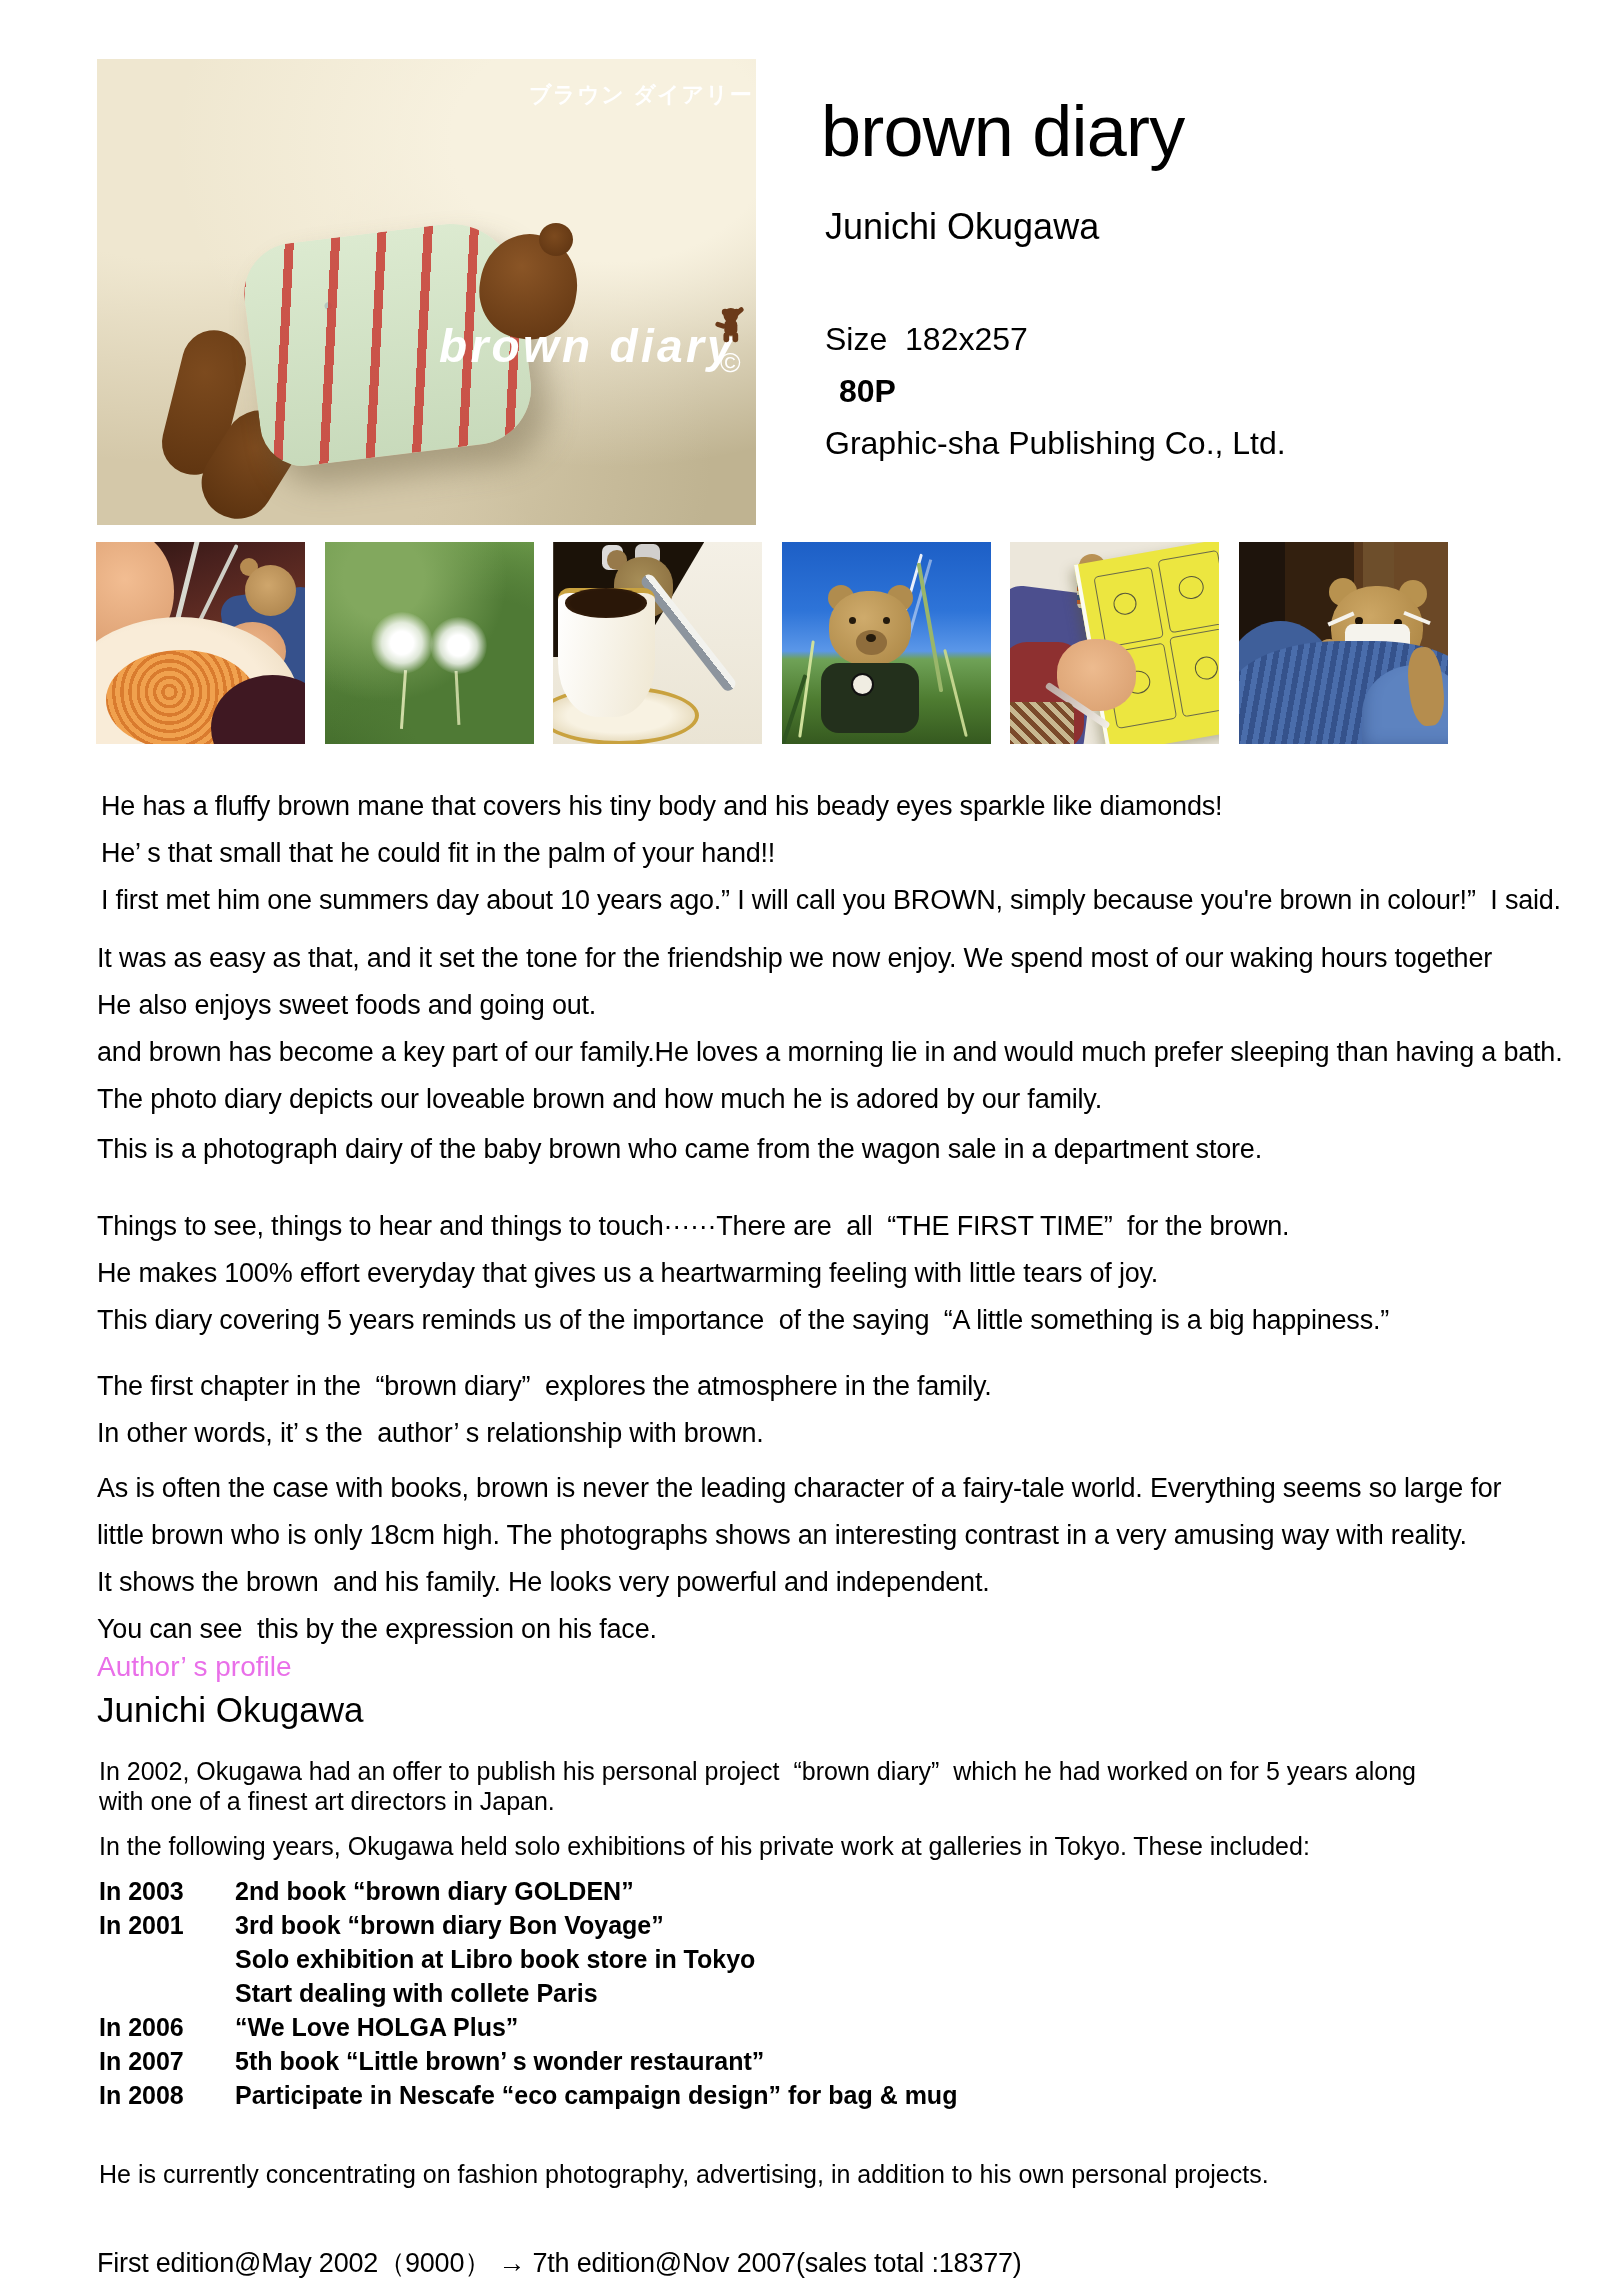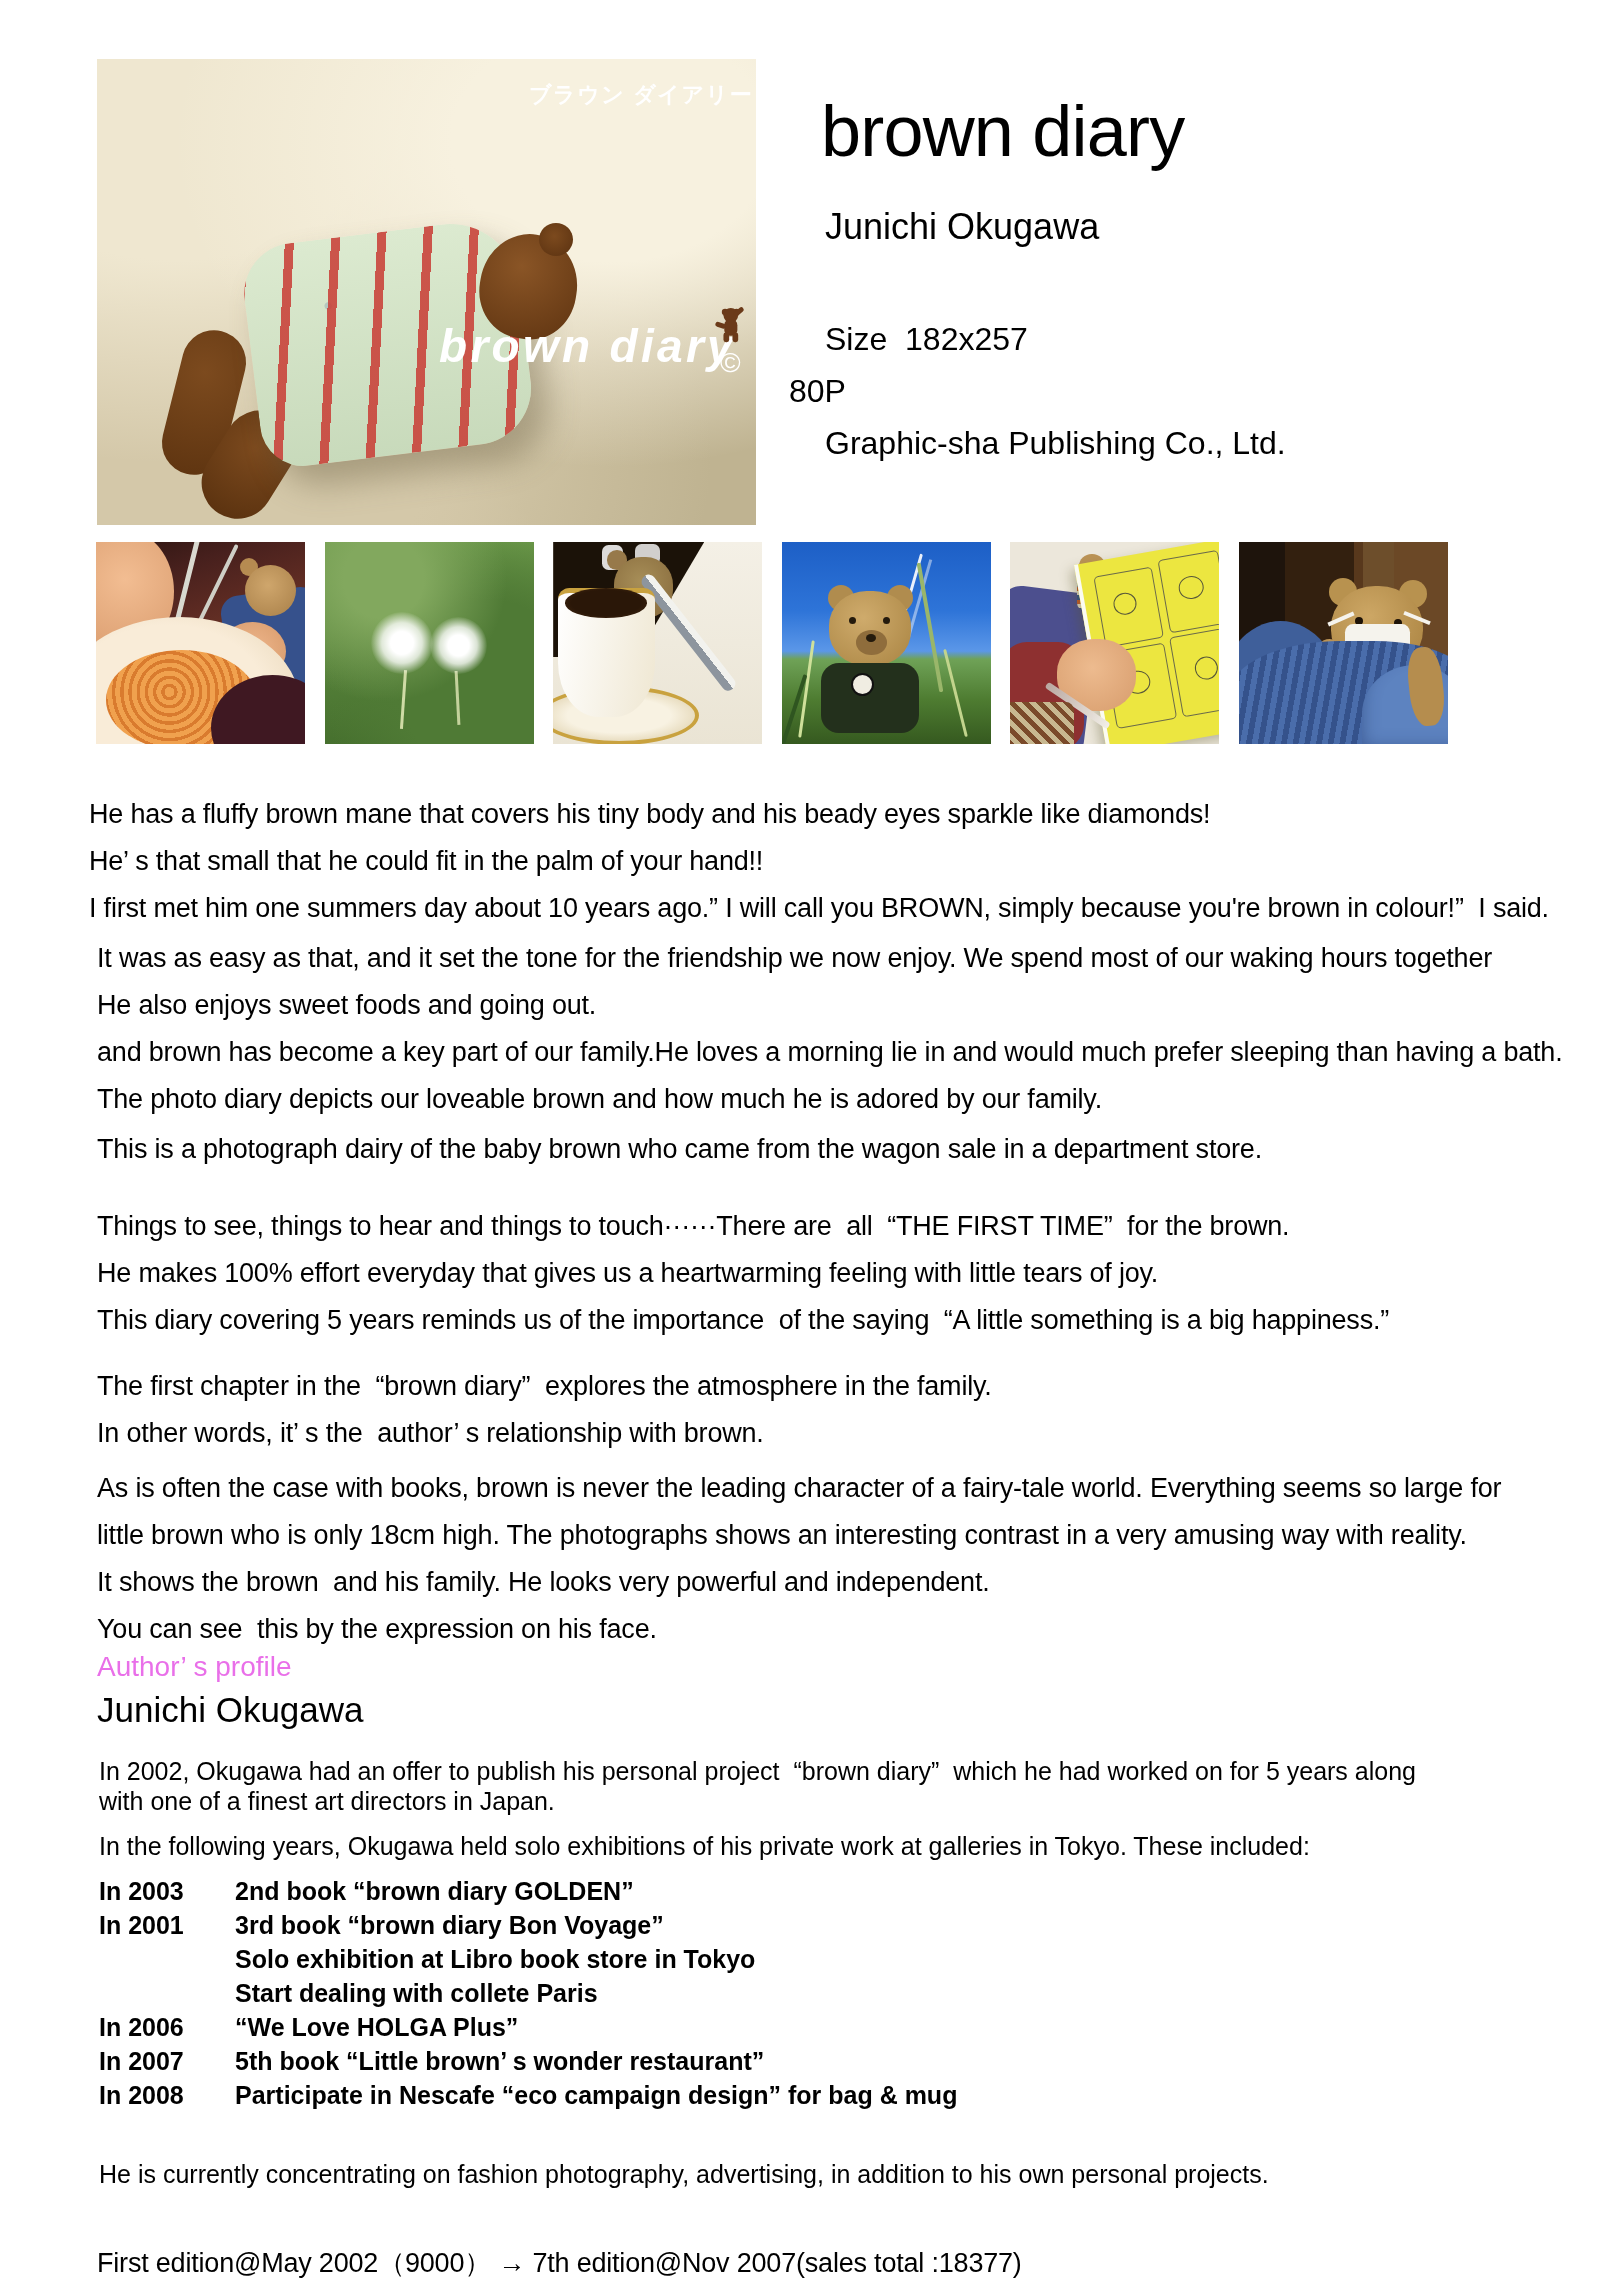--- a/index.html
+++ b/index.html
@@ -32,21 +32,21 @@
   .cover-jp{position:absolute;left:432px;top:21px;color:#ffffff;font-size:22px;font-weight:bold;letter-spacing:1.6px;}
   .cover-logo{position:absolute;left:342px;top:260px;color:#ffffff;font-size:46px;font-style:italic;
       letter-spacing:3.3px;font-weight:bold;}
   .cover-copy{position:absolute;left:623px;top:288px;color:#ffffff;font-size:28px;font-style:normal;}
   .cover-minibear{position:absolute;left:615px;top:244px;}
 
   
   .book-title{position:absolute;left:821px;top:90px;font-size:72px;letter-spacing:-0.8px;}
   .book-author{position:absolute;left:825px;top:206px;font-size:36px;}
   .book-size{position:absolute;left:825px;top:321px;font-size:32px;}
-  .book-pages{position:absolute;left:789px;top:373px;font-size:32px;}
+  .book-pages{position:absolute;left:839px;top:373px;font-size:32px;font-weight:bold;}
   .book-publisher{position:absolute;left:825px;top:425px;font-size:32px;}
 
   
   .thumbs{position:absolute;left:96px;top:542px;display:flex;gap:19.6px;}
   .thumb{position:relative;width:209px;height:202px;overflow:hidden;flex:none;}
   .abs{position:absolute;}
 
   
   .t1{background:linear-gradient(160deg,#2b1410 0%,#47201d 20%,#5c2a22 38%,#713a2a 60%,#7a4030 100%);}
   .t1-hand1{left:-20.5px;top:-12.3px;width:98px;height:123px;background:radial-gradient(circle at 50% 40%,#f2bd92,#d99b6d);border-radius:50%;}
@@ -142,21 +142,21 @@
   .t6-pawl{left:69px;top:97px;width:38px;height:57px;background:#bb9356;border-radius:42%;transform:rotate(18deg);}
   .t6-pawr{left:170px;top:105px;width:34px;height:79px;background:#b58d4e;border-radius:42%;transform:rotate(-6deg);}
   .t6-blank2{left:-19.6px;top:79px;width:123px;height:155px;background:#3f5f9a;border-radius:50%;}
   .t6-blanket{left:-9.8px;bottom:-11.5px;width:245px;height:115px;border-radius:46% 40% 0 0;
      background:repeating-linear-gradient(100deg,rgba(18,38,88,.38) 0 5.7px,rgba(18,38,88,0) 5.7px 11.5px),#4a6dab;}
   .t6-blank3{left:123px;top:123px;width:106px;height:98px;background:#5d83c0;border-radius:50% 50% 0 0;
      box-shadow:inset 0 -14.7px 18px rgba(20,40,90,.45);}
 
   
   .tline{font-size:27px;letter-spacing:-0.2px;line-height:47px;}
-  .blockA{position:absolute;left:89px;top:783px;margin-top:8px;}
+  .blockA{position:absolute;left:101px;top:783px;}
   .blockB{position:absolute;left:97px;top:935px;}
   .blockC1{position:absolute;left:97px;top:1126px;}
   .blockC2{position:absolute;left:97px;top:1203px;}
   .blockD{position:absolute;left:97px;top:1363px;}
   .blockE{position:absolute;left:97px;top:1465px;}
 
   .profile-label{position:absolute;left:97px;top:1651px;font-size:28px;color:#e96fe9;}
   .profile-name{position:absolute;left:97px;top:1690px;font-size:35px;}
   .profile-intro{position:absolute;left:99px;top:1756px;font-size:25px;line-height:30px;}
   .profile-follow{position:absolute;left:99px;top:1832px;font-size:25px;}

